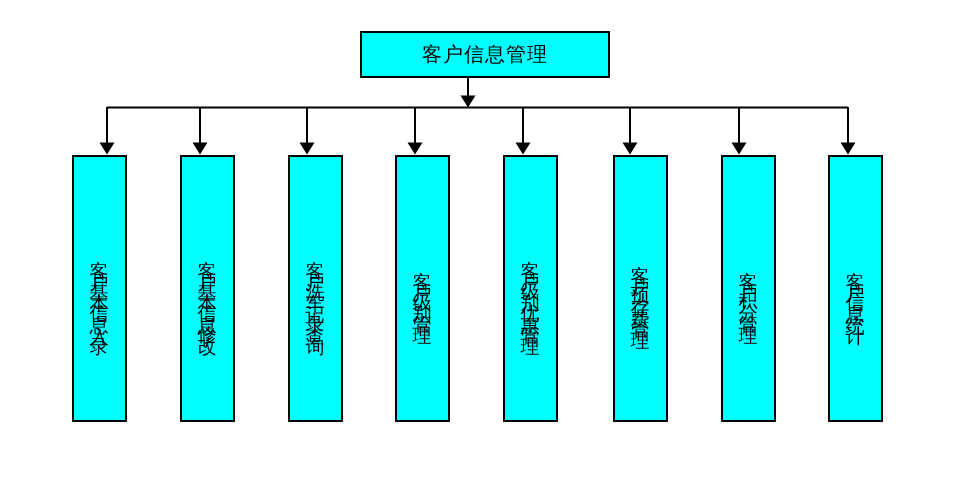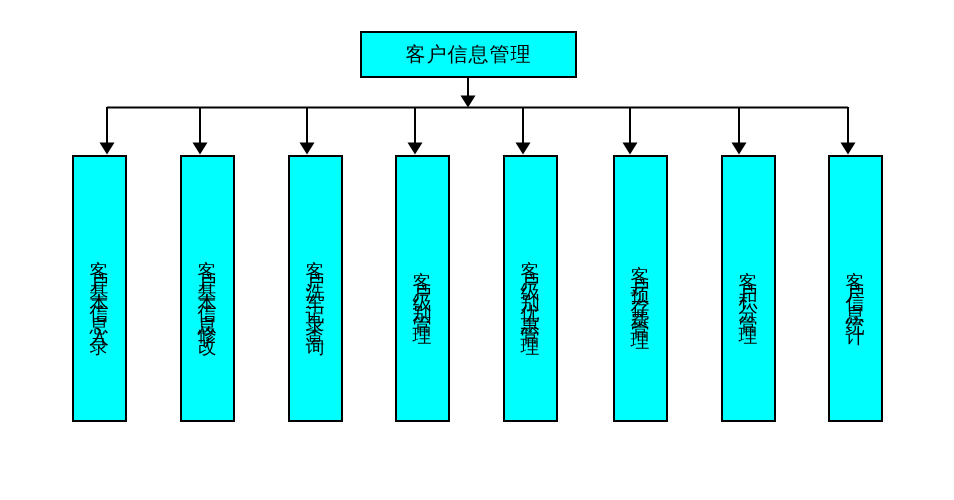--- a/index.html
+++ b/index.html
@@ -20,21 +20,21 @@
     background: #00ffff;
     border: 2px solid #000000;
     box-sizing: border-box;
     display: flex;
     align-items: center;
     justify-content: center;
   }
   #root-node {
     left: 360px;
     top: 31px;
-    width: 217px;
+    width: 250px;
     height: 47px;
   }
   .root-label {
     font-size: 20px;
     letter-spacing: 1px;
     color: #000000;
     white-space: nowrap;
   }
   .child-node {
     top: 155px;

